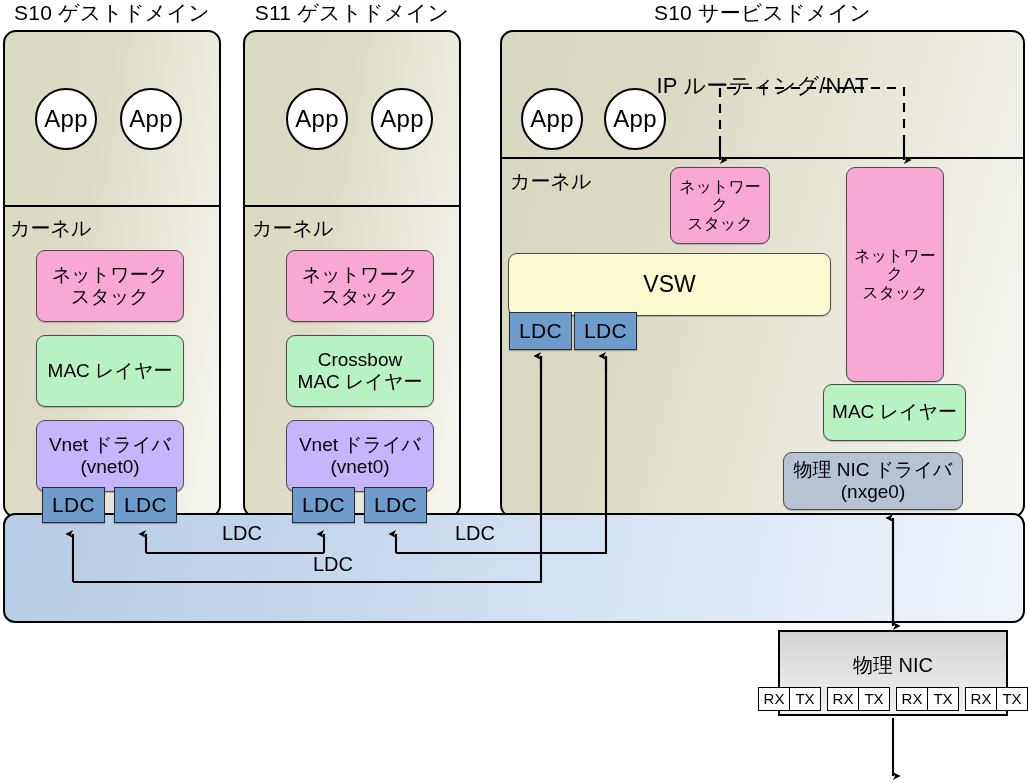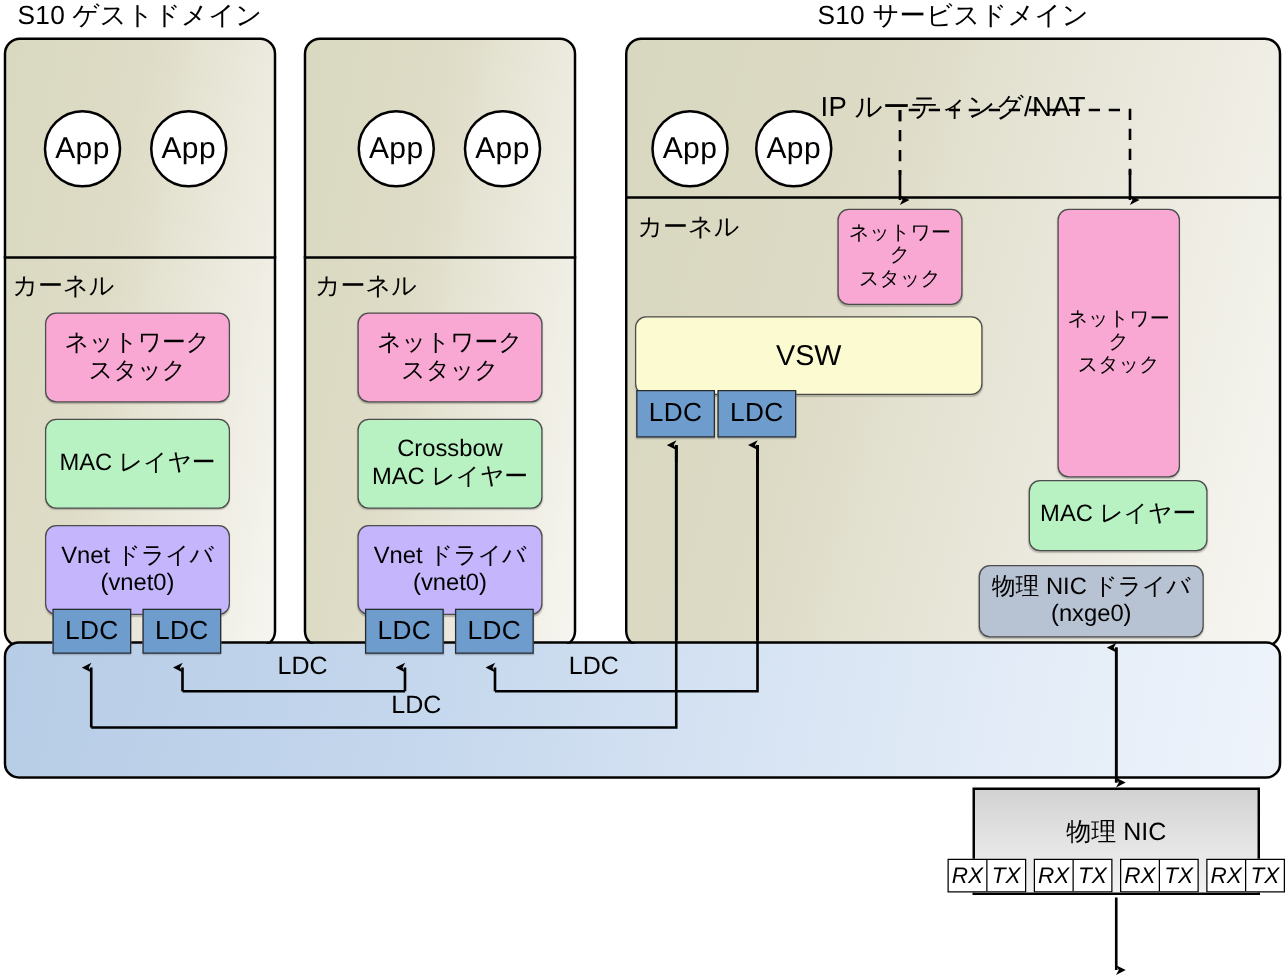--- a/index.html
+++ b/index.html
@@ -79,38 +79,39 @@
   
   .phy-nic{
     border:2.5px solid #000;
     background:linear-gradient(180deg,#d2d2d2 0%,#e2e2e2 45%,#f2f2f2 100%);
   }
   .phy-nic-title{font-size:20px;text-align:center;white-space:nowrap;}
   .queue-row{display:flex;gap:6px;justify-content:center;}
   .queue{
     border:1.8px solid #000;background:#fff;
     display:flex;align-items:stretch;
-    font-size:18px;line-height:1;font-style:italic;
+    font-size:15px;line-height:1;
   }
   .queue span{
     padding:3px 2px 4px 2px;display:flex;align-items:center;justify-content:center;
     min-width:26px;
   }
   .queue span.rx{border-right:1.4px solid #000;}
 
   
   #wires{position:absolute;left:0;top:0;width:1028px;height:783px;
          pointer-events:none;z-index:7;}
 </style>
 </head>
 <body>
 
 <div id="stage">
 
   <div class="abs domain-title" style="left:3px;top:0px;width:218px;">S10 ゲストドメイン</div>
+  <div class="abs domain-title" style="left:243px;top:0px;width:218px;">S11 ゲストドメイン</div>
   <div class="abs domain-title" style="left:500px;top:0px;width:525px;">S10 サービスドメイン</div>
 
   <div class="abs domain-box" style="left:3px;top:30px;width:218px;height:488px;"></div>
   <div class="abs kernel-divider" style="left:3px;top:205px;width:218px;"></div>
 
   <div class="abs app-circle" style="left:35px;top:88px;width:62px;height:62px;">
     <span>App</span>
   </div>
   <div class="abs app-circle" style="left:120px;top:88px;width:62px;height:62px;">
     <span>App</span>
@@ -202,21 +203,21 @@
     </div>
   </div>
 
   <div class="abs cbox c-netstack" style="left:846px;top:167px;width:98px;height:215px;font-size:16px;">
     <div class="inner">
       <div>ネットワーク</div>
       <div>スタック</div>
     </div>
   </div>
 
-  <div class="abs cbox c-vsw" style="left:508px;top:253px;width:278px;height:63px;font-size:23px;text-align:right;">
+  <div class="abs cbox c-vsw" style="left:508px;top:253px;width:323px;height:63px;font-size:23px;text-align:right;">
     <div class="inner">VSW</div>
   </div>
   <div class="abs ldc" style="left:509px;top:312px;width:63px;height:38px;">
     <span>LDC</span>
   </div>
   <div class="abs ldc" style="left:574px;top:312px;width:63px;height:38px;">
     <span>LDC</span>
   </div>
 
   <div class="abs cbox c-mac" style="left:823px;top:384px;width:143px;height:57px;font-size:19px;">

